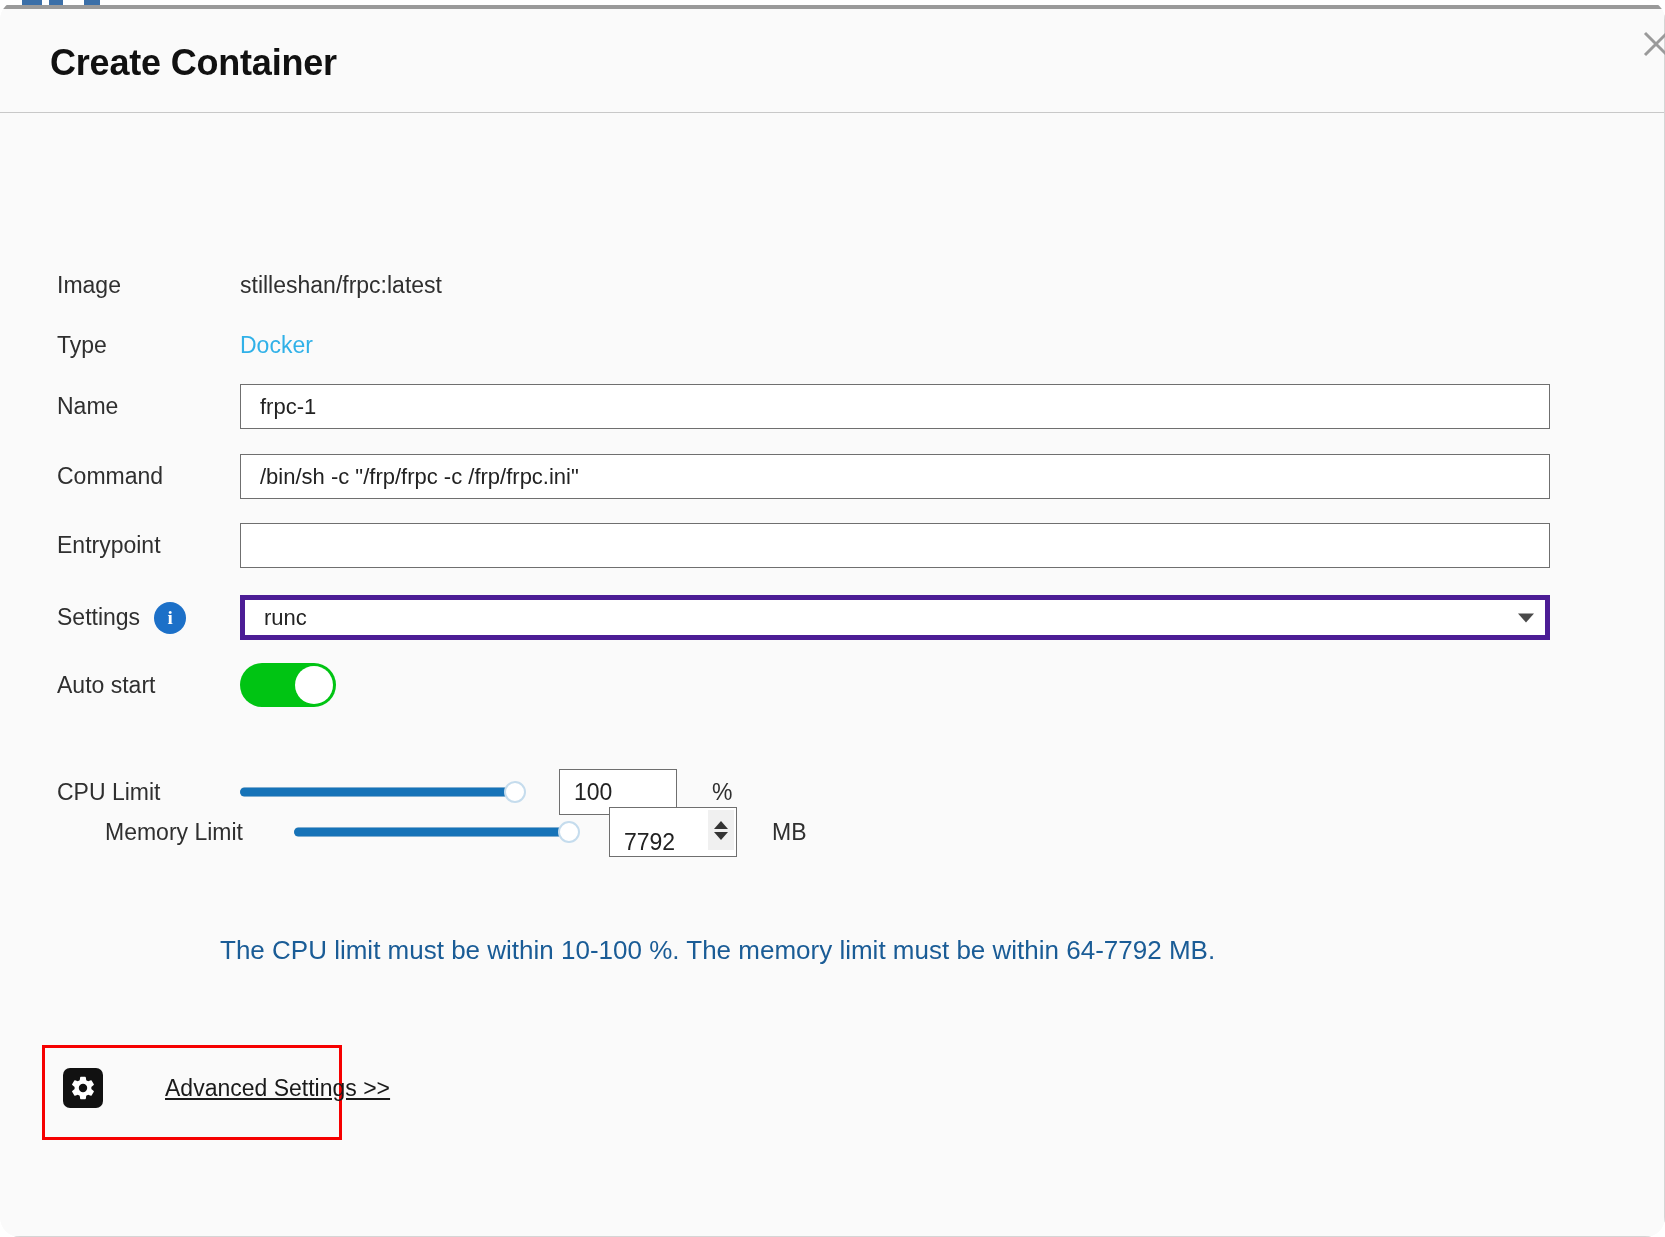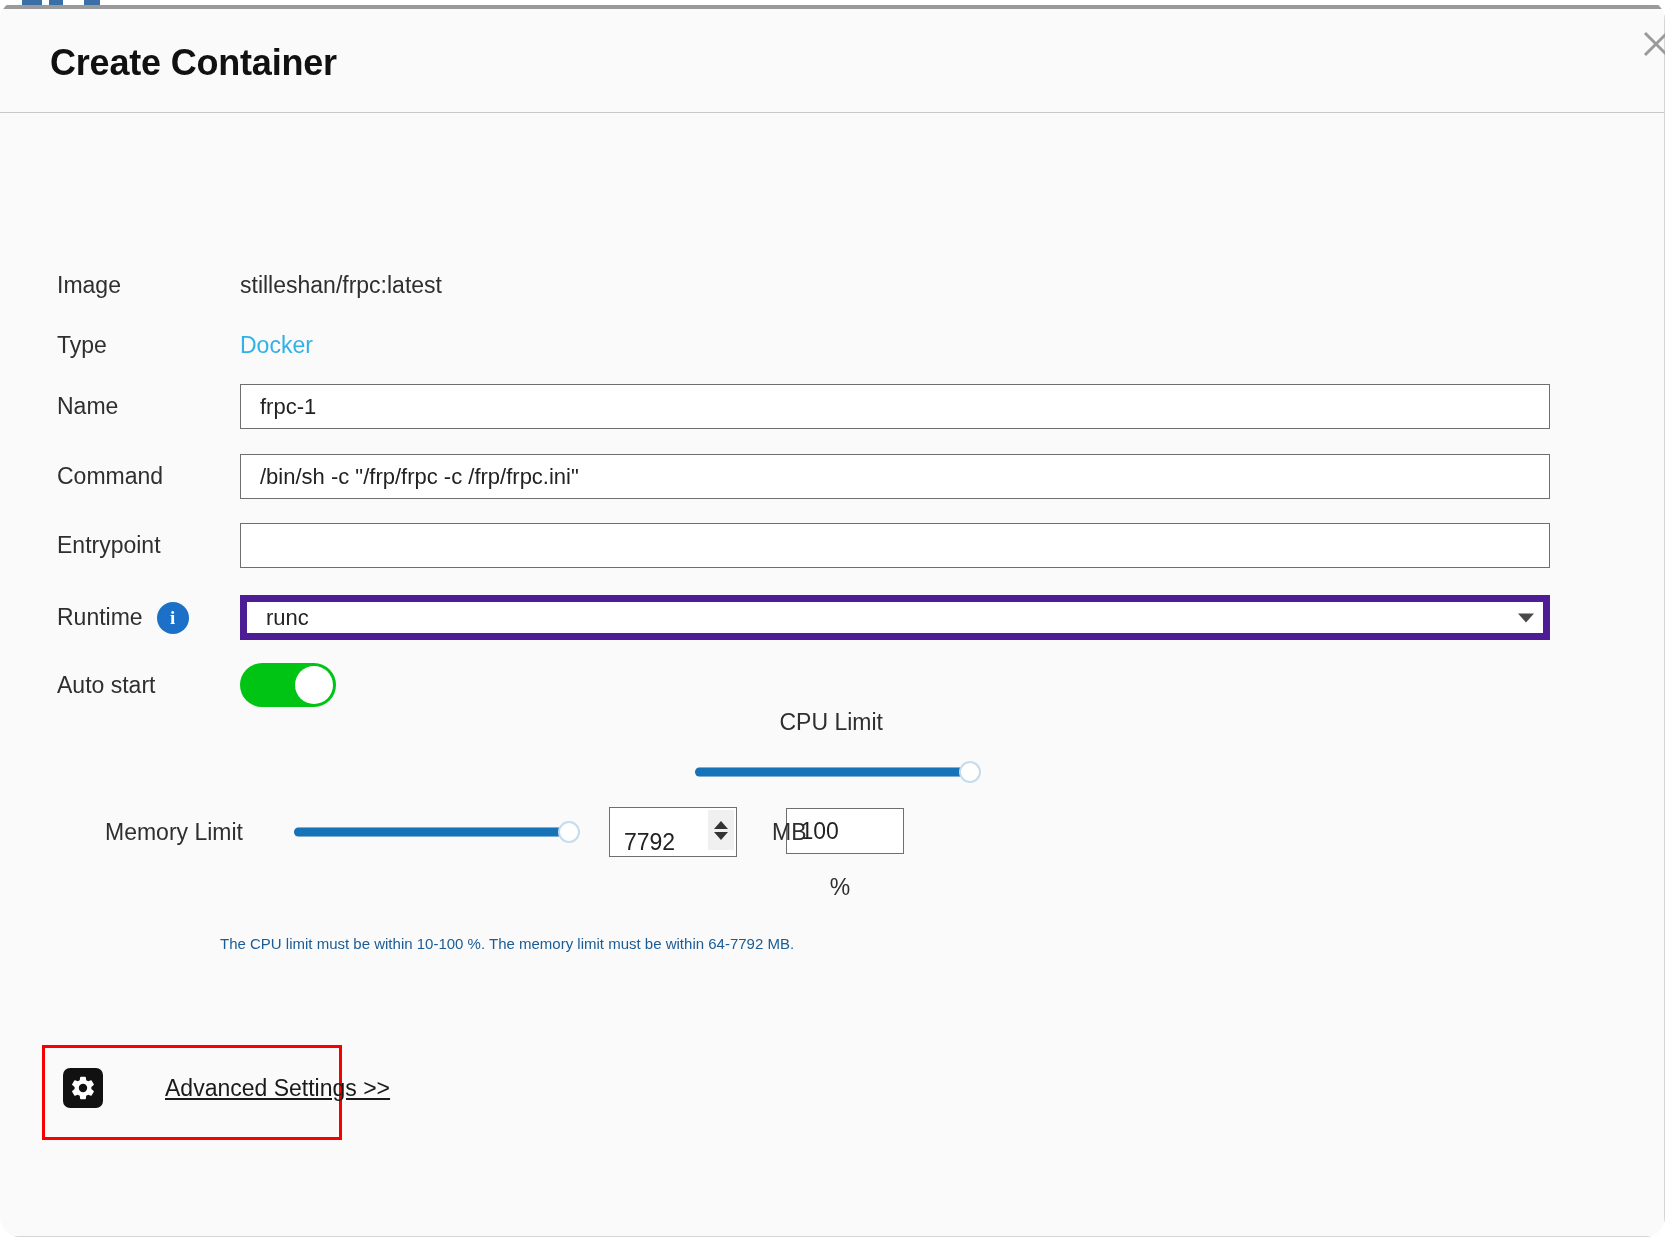--- a/index.html
+++ b/index.html
@@ -143,21 +143,21 @@
   }
 
   .select-wrap {
     position: relative;
     width: 1310px;
     height: 45px;
   }
   .select-box {
     width: 1310px;
     height: 45px;
-    border: 7px solid #4c1d95;
+    border: 5px solid #4c1d95;
     background: #ffffff;
     font-size: 22px;
     color: #222222;
     display: flex;
     align-items: center;
     padding-left: 19px;
     cursor: pointer;
   }
   .select-arrow {
     position: absolute;
@@ -272,21 +272,21 @@
   }
   .unit {
     font-size: 23px;
     color: #2f2f2f;
     margin-left: 15px;
   }
 
   .hint {
     position: absolute;
     left: 220px; top: 822px;
-    font-size: 15px;
+    font-size: 26px;
     color: #1a5c96;
   }
 
   
   .adv-box {
     position: absolute;
     left: 42px; top: 932px;
     width: 300px; height: 95px;
     border: 3px solid #f60000;
   }
@@ -359,39 +359,39 @@
         <input class="txt-input" type="text" value="/bin/sh -c &quot;/frp/frpc -c /frp/frpc.ini&quot;" style="">
       </div>
 
       <div class="row" style="top:410px;">
         <div class="lbl">Entrypoint</div>
         <input class="txt-input" type="text" value="" style="">
       </div>
 
       <div class="row" style="top:482px;">
         <div class="lbl-runtime">
-          <span>Runtime</span>
+          <span>Settings</span>
           <span class="info-icon" style="background: rgb(28, 112, 200);">i</span>
         </div>
         <div class="select-wrap">
           <div class="select-box">
             <span>runc</span>
           </div>
           <span class="select-arrow"></span>
         </div>
       </div>
 
       <div class="row" style="top:550px;">
         <div class="lbl">Auto start</div>
         <div class="toggle" style="background: rgb(0, 196, 19);">
           <div class="toggle-knob"></div>
         </div>
       </div>
 
-      <div class="row" style="top:596px;flex-direction:column;">
+      <div class="row" style="top:656px;">
         <div class="lbl">CPU Limit</div>
         <div class="slider">
           <div class="slider-track"></div>
           <div class="slider-fill" id="cpu-fill" style="width: 275px; background: rgb(22, 115, 184);"></div>
           <div class="slider-thumb" id="cpu-thumb" style="left: 275px;"></div>
         </div>
         <input class="num-input" style="margin-left: 24px;" type="text" value="100">
         <span class="unit">%</span>
       </div>
 

